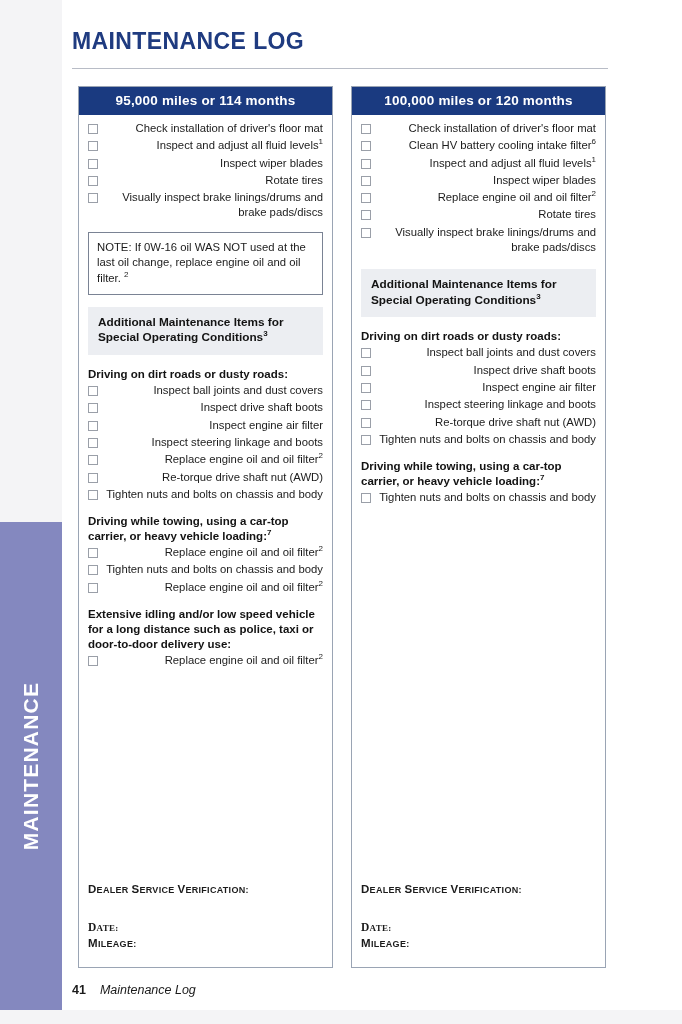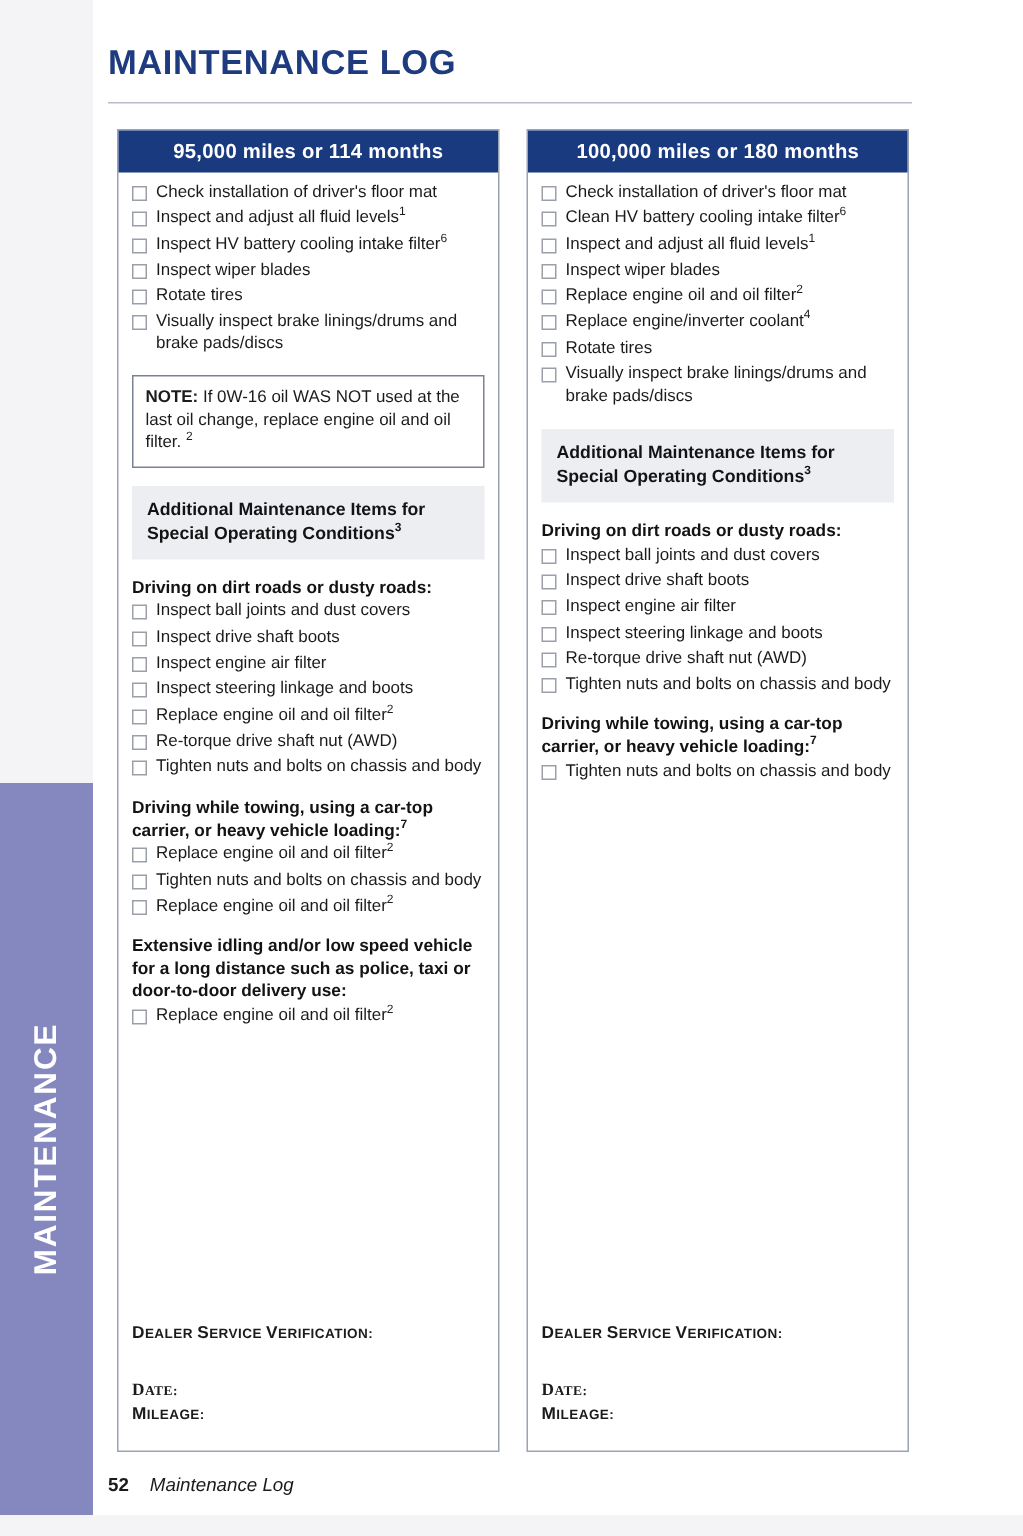--- a/index.html
+++ b/index.html
@@ -118,20 +118,21 @@
     margin: 0;
     padding: 0;
   }
   ul.checklist li {
     display: flex;
     align-items: flex-start;
     font-size: 11.3px;
     line-height: 1.31;
     margin-bottom: 2.5px;
     color: #1b1b1b;
+    text-align: right;
   }
   .cbox {
     flex: 0 0 auto;
     width: 8px;
     height: 8px;
     border: 1px solid #9a9fa8;
     background: #ffffff;
     margin-top: 3px;
     margin-right: 6px;
   }
@@ -140,21 +141,21 @@
 
   
   .note-box {
     border: 1px solid #7a8394;
     background: #ffffff;
     padding: 7px 8px 8px 8px;
     margin: 10px 0 0 0;
     font-size: 11.3px;
     line-height: 1.34;
   }
-  .note-box b { font-weight: bold; }
+  .note-box b { font-weight: normal; }
 
   
   .gray-band {
     background: #eceef2;
     padding: 8px 10px 9px 10px;
     margin-top: 12px;
     font-weight: bold;
     font-size: 11.8px;
     line-height: 1.34;
     color: #131313;
@@ -226,24 +227,20 @@
         <div class="col-header">95,000 miles or 114 months</div>
         <div class="col-body">
           <ul class="checklist">
             <li>
               <span class="cbox"></span>
               <span class="citem-text">Check installation of driver's floor mat</span>
             </li>
             <li>
               <span class="cbox"></span>
               <span class="citem-text">Inspect and adjust all fluid levels<sup>1</sup></span>
-            </li>
-            <li>
-              <span class="cbox"></span>
-              <span class="citem-text">Inspect HV battery cooling intake filter<sup>6</sup></span>
             </li>
             <li>
               <span class="cbox"></span>
               <span class="citem-text">Inspect wiper blades</span>
             </li>
             <li>
               <span class="cbox"></span>
               <span class="citem-text">Rotate tires</span>
             </li>
             <li>
@@ -309,21 +306,21 @@
             </li>
           </ul>
           <div class="dealer-block">
             <div class="smallcaps dealer-verify"><span class="cap">D</span><span>EALER</span> <span class="cap">S</span><span>ERVICE</span> <span class="cap">V</span><span>ERIFICATION:</span></div>
             <div class="smallcaps dealer-date"><span class="cap">D</span><span>ATE:</span></div>
             <div class="smallcaps"><span class="cap">M</span><span>ILEAGE:</span></div>
           </div>
         </div>
       </div>
       <div class="column">
-        <div class="col-header">100,000 miles or 180 months</div>
+        <div class="col-header">100,000 miles or 120 months</div>
         <div class="col-body">
           <ul class="checklist">
             <li>
               <span class="cbox"></span>
               <span class="citem-text">Check installation of driver's floor mat</span>
             </li>
             <li>
               <span class="cbox"></span>
               <span class="citem-text">Clean HV battery cooling intake filter<sup>6</sup></span>
             </li>
@@ -331,24 +328,20 @@
               <span class="cbox"></span>
               <span class="citem-text">Inspect and adjust all fluid levels<sup>1</sup></span>
             </li>
             <li>
               <span class="cbox"></span>
               <span class="citem-text">Inspect wiper blades</span>
             </li>
             <li>
               <span class="cbox"></span>
               <span class="citem-text">Replace engine oil and oil filter<sup>2</sup></span>
-            </li>
-            <li>
-              <span class="cbox"></span>
-              <span class="citem-text">Replace engine/inverter coolant<sup>4</sup></span>
             </li>
             <li>
               <span class="cbox"></span>
               <span class="citem-text">Rotate tires</span>
             </li>
             <li>
               <span class="cbox"></span>
               <span class="citem-text">Visually inspect brake linings/drums and brake pads/discs</span>
             </li>
           </ul>
@@ -390,17 +383,17 @@
           <div class="dealer-block">
             <div class="smallcaps dealer-verify"><span class="cap">D</span><span>EALER</span> <span class="cap">S</span><span>ERVICE</span> <span class="cap">V</span><span>ERIFICATION:</span></div>
             <div class="smallcaps dealer-date"><span class="cap">D</span><span>ATE:</span></div>
             <div class="smallcaps"><span class="cap">M</span><span>ILEAGE:</span></div>
           </div>
         </div>
       </div>
     </div>
 
   <div id="page-footer">
-    <span id="footer-num">52</span>
+    <span id="footer-num">41</span>
     <span id="footer-text">Maintenance Log</span>
   </div>
 
 </div>
 
 </body></html>

